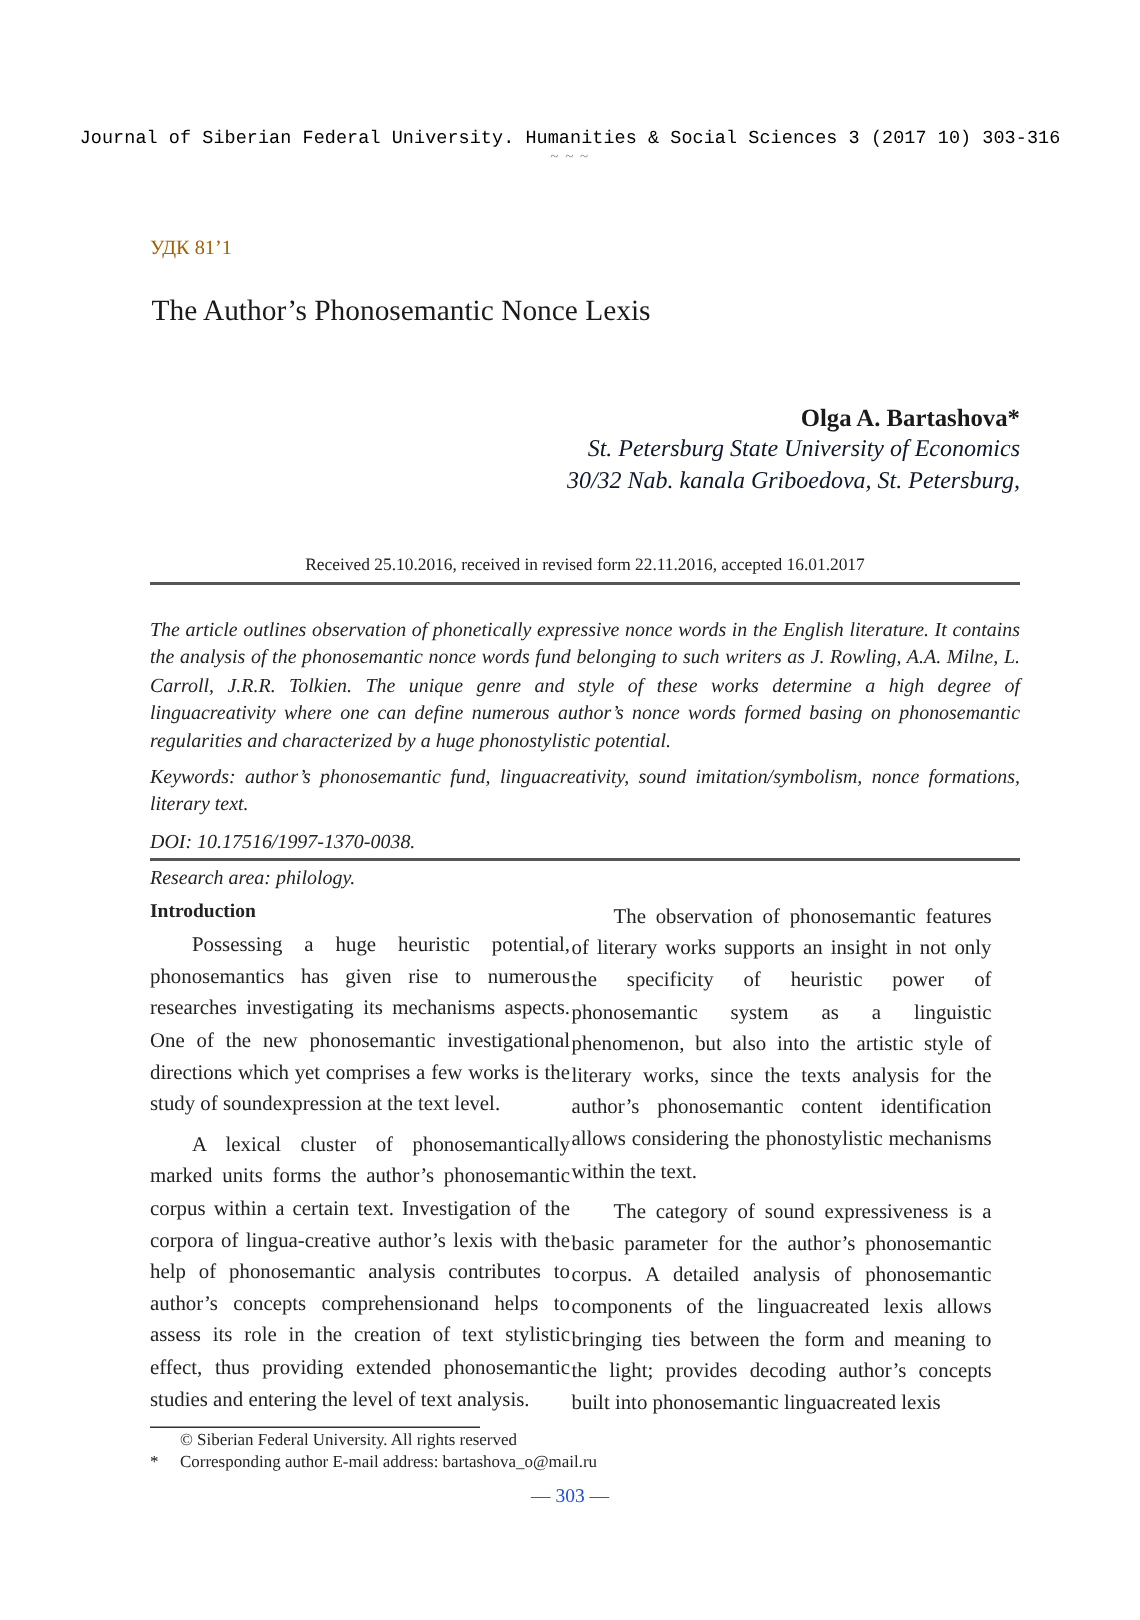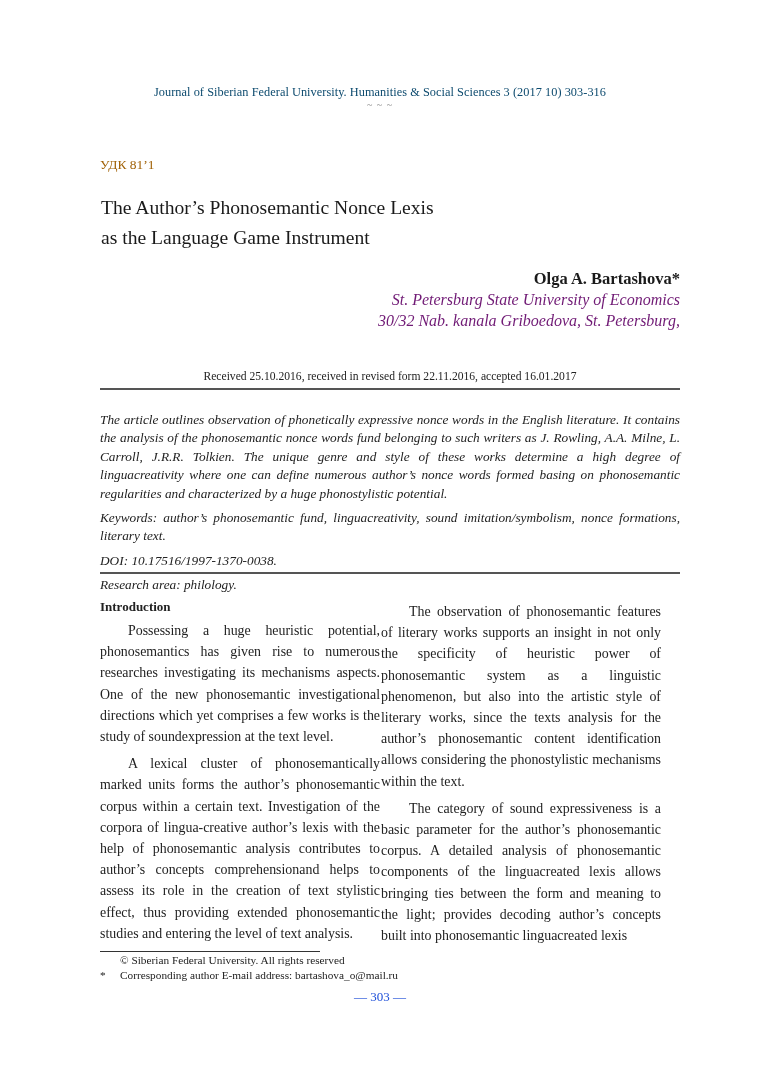--- a/index.html
+++ b/index.html
@@ -3,35 +3,35 @@
 <meta charset="utf-8">
 <style>
   html, body { margin: 0; padding: 0; background: #ffffff; }
   body {
     width: 760px; height: 1080px; position: relative; overflow: hidden;
     font-family: "Liberation Serif", "DejaVu Serif", serif; color: #1a1a1a;
   }
   .abs { position: absolute; }
   .running-head {
     left: 0; width: 760px; top: 85px; text-align: center;
-    font-size: 12.3px; color: #0c4a6e; letter-spacing: 0.05px;
+    font-size: 12.3px; color: #000000; letter-spacing: 0.05px; font-family: Liberation Mono, monospace;
   }
   .tilde {
     left: 0; width: 760px; top: 99px; text-align: center;
     font-size: 10px; color: #888; letter-spacing: 1px;
   }
   .udc { left: 100px; top: 157px; font-size: 13.5px; color: #a16207; }
   .title {
     left: 101px; top: 193px; font-size: 19.6px; font-weight: normal; line-height: 30px; color: #1a1a1a;
   }
   .author-block {
     right: 80px; top: 268px; text-align: right; width: 420px;
   }
   .author-name { font-size: 16.5px; font-weight: bold; line-height: 22px; }
-  .affil { font-size: 16px; font-style: italic; line-height: 20.5px; color: #701a75; }
+  .affil { font-size: 16px; font-style: italic; line-height: 20.5px; color: #0f172a; }
   .received {
     left: 100px; width: 580px; top: 370px; text-align: center;
     font-size: 11.6px; color: #222;
   }
   .rule { left: 100px; width: 580px; height: 1.6px; background: #555; }
   .abstract-block {
     left: 100px; width: 580px; top: 411px;
     font-style: italic; font-size: 13.3px; line-height: 18.4px; color: #222; text-align: justify; font-family: Liberation Serif, serif;
   }
   .abstract-block p { margin: 0 0 6px 0; }
@@ -52,21 +52,20 @@
 </head>
 <body>
 
 <div class="abs running-head">Journal of  Siberian Federal University.  Humanities &amp; Social Sciences 3 (2017 10) 303-316</div>
 <div class="abs tilde">~ ~ ~</div>
 
 <div class="abs udc">УДК 81’1</div>
 
 <div class="abs title">
   <div>The Author’s Phonosemantic Nonce Lexis</div>
-  <div>as the Language Game Instrument</div>
 </div>
 
 <div class="abs author-block">
   <div class="author-name">Olga A. Bartashova*</div>
   <div class="affil">St. Petersburg State University of Economics</div>
   <div class="affil">30/32 Nab. kanala Griboedova, St. Petersburg,</div>
 </div>
 
 <div class="abs received">Received 25.10.2016, received in revised form 22.11.2016, accepted 16.01.2017</div>
 

